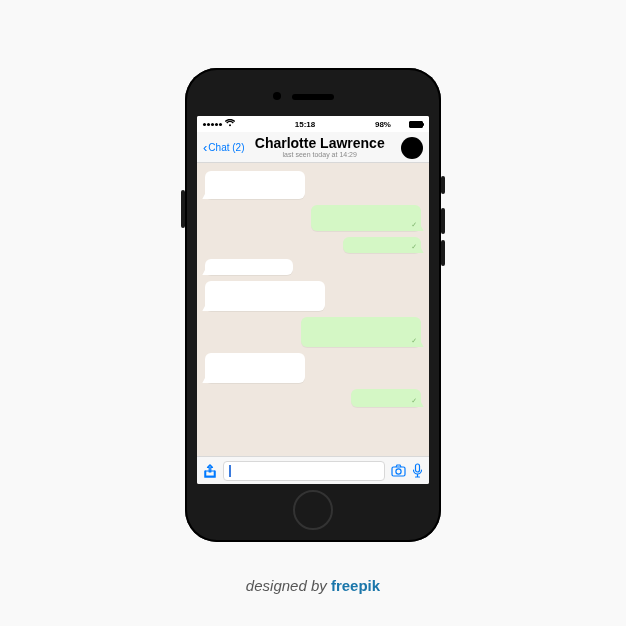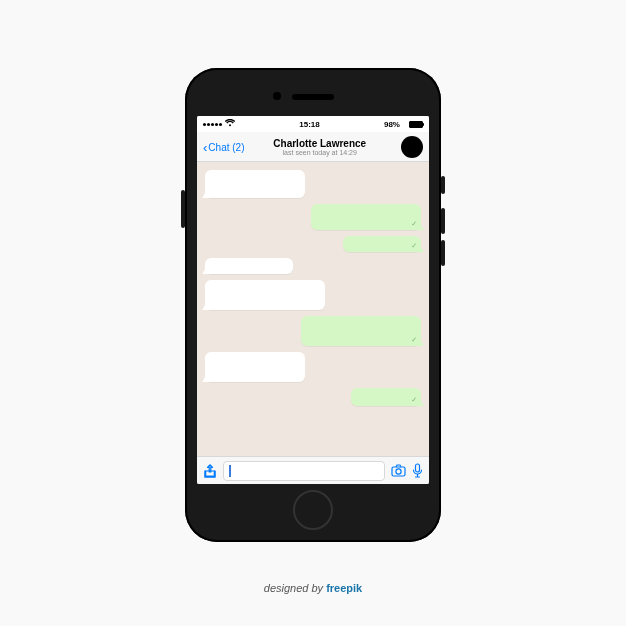--- a/index.html
+++ b/index.html
@@ -76,21 +76,21 @@
     justify-content: space-between;
     padding: 0 6px;
     font-size: 8px;
     font-weight: 600;
     color: #000;
   }
   .status-left { display: flex; align-items: center; gap: 3px; }
   .signal { display: flex; gap: 1px; }
   .signal i { width: 3px; height: 3px; background: #000; border-radius: 50%; display: block; }
   .wifi-icon { font-size: 9px; }
-  .status-right { display: flex; align-items: center; gap: 9px; }
+  .status-right { display: flex; align-items: center; gap: 18px; }
   .battery { width: 14px; height: 7px; border: 1px solid #000; border-radius: 1px; position: relative; }
   .battery::after { content: ""; position: absolute; right: -2px; top: 1.5px; width: 1.5px; height: 3px; background: #000; border-radius: 0 1px 1px 0;}
   .battery > i { display:block; height:100%; width:98%; background:#000; }
   .nav-bar {
     background: #f7f7f7;
     border-bottom: 1px solid #d8d8d8;
     padding: 4px 6px 3px;
     display: flex;
     align-items: center;
   }
@@ -103,21 +103,21 @@
     flex: 0 0 auto;
     cursor: pointer;
   }
   .back .chev { font-size: 13px; line-height: 1; }
   .title-wrap {
     flex: 1;
     text-align: center;
     line-height: 1.1;
     margin-left: -6px;
   }
-  .contact-name { font-size: 10px; font-weight: 600; color: #000; }
+  .contact-name { font-size: 14px; font-weight: 600; color: #000; }
   .last-seen { font-size: 7px; color: #8a8a8a; }
   .avatar {
     width: 22px; height: 22px; border-radius: 50%; background: #000;
     flex: 0 0 auto;
   }
   .chat-area {
     flex: 1;
     padding: 8px 8px;
     display: flex;
     flex-direction: column;
@@ -190,21 +190,21 @@
     position: absolute;
     left: 5px; top: 3px; bottom: 3px;
     width: 1.5px;
     background: #3b7bdd;
   }
   .attribution {
     position: absolute;
     bottom: 32px;
     width: 100%;
     text-align: center;
-    font-size: 11px;
+    font-size: 15px;
     color: #555;
     font-style: italic;
   }
   .attribution b { color: #1a76aa; font-style: normal; font-weight: bold; }
 </style>
 </head>
 <body>
 
 <div class="phone">
   <div class="side-btn mute"></div>

